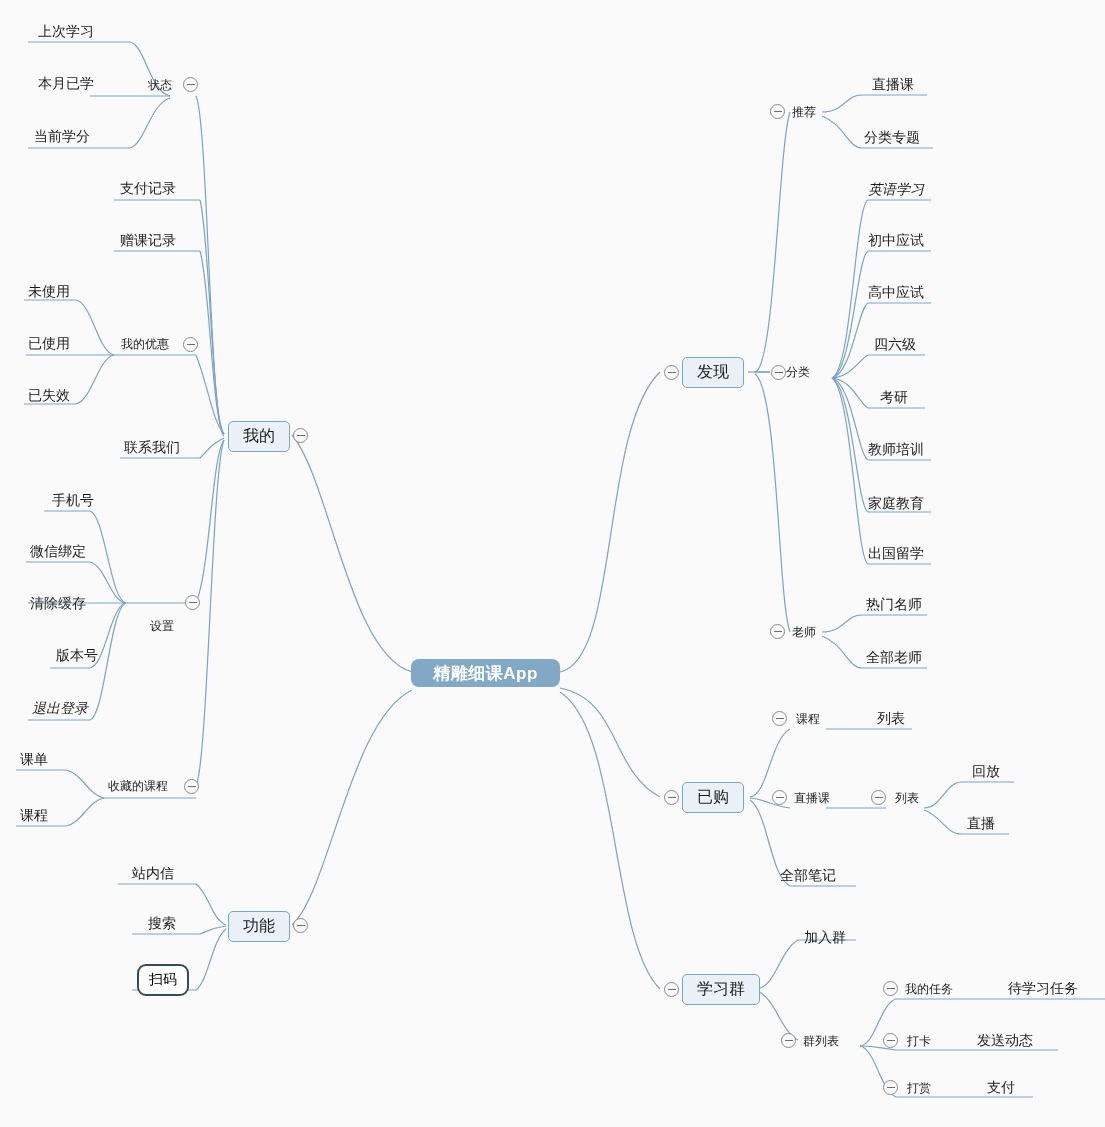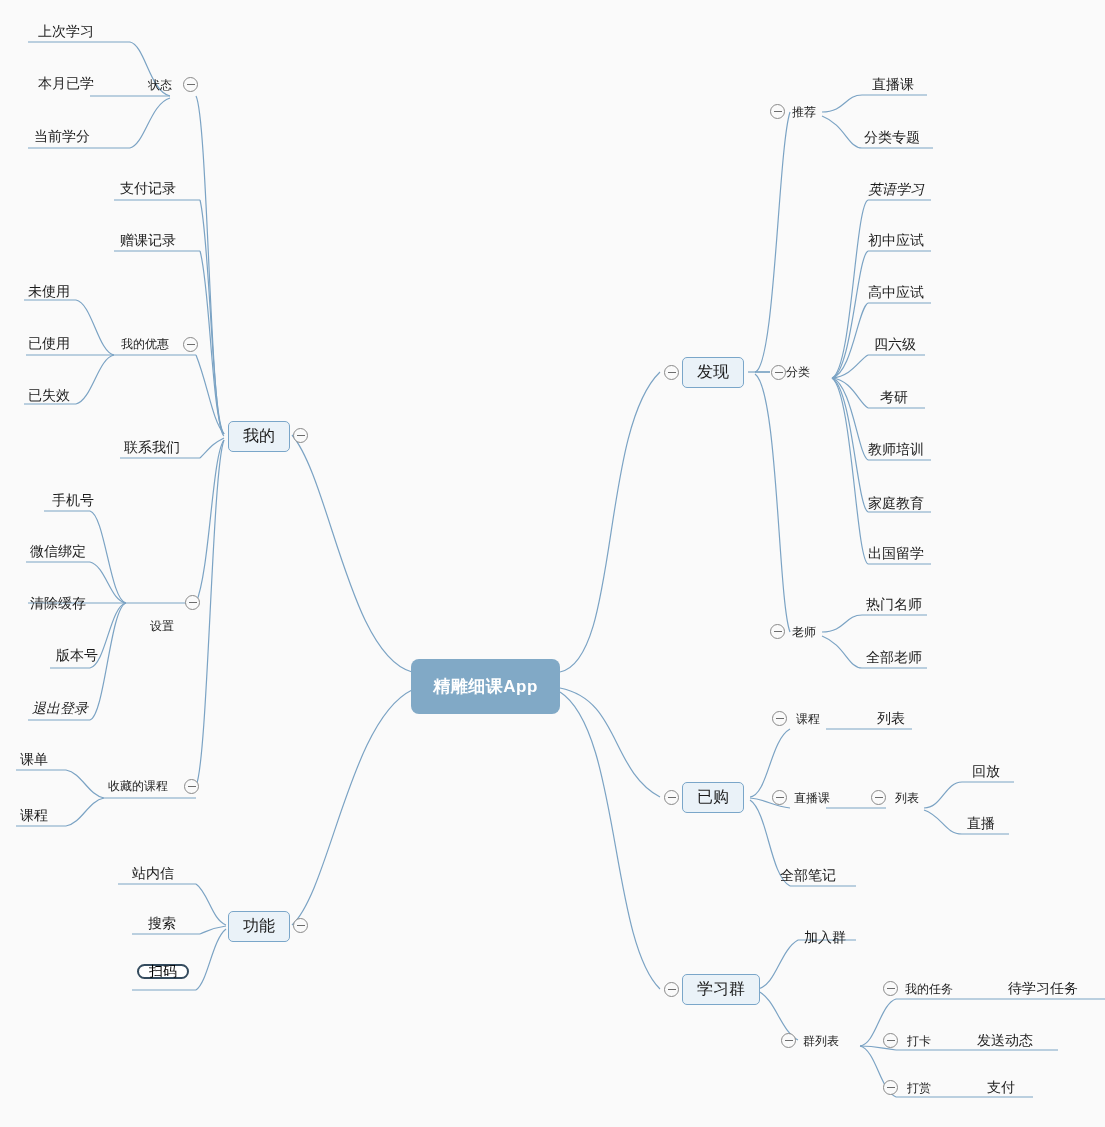--- a/index.html
+++ b/index.html
@@ -56,21 +56,21 @@
     height:22px;
     background:transparent;
     padding:0 2px;
   }
   
   .node.selected{
     border:2px solid #344b5e;
     border-radius:9px;
     background:#ffffff;
     padding:0 10px;
-    height:15px;
+    height:32px;
     font-size:14px;
   }
   
   .toggle{
     position:absolute;
     width:15px;height:15px;
     border:1px solid #8a8a8a;
     border-radius:50%;
     background:#fafafa;
     box-sizing:border-box;
@@ -205,21 +205,21 @@
 
       <path d="M226 925 C 212 920, 208 892, 196 884"></path>
       <path d="M196 884 L 118 884"></path>
       <path d="M226 926 C 212 928, 210 930, 200 934"></path>
       <path d="M200 934 L 132 934"></path>
       <path d="M226 929 C 212 940, 208 982, 196 990"></path>
       <path d="M196 990 L 132 990"></path>
     </g>
   </svg>
 
-  <div class="node root" style="left:411px;top:659px;width:149px;height:55px;">
+  <div class="node root" style="left:411px;top:659px;width:149px;height:28px;">
     <span>精雕细课App</span>
   </div>
 
   <div class="node branch" style="left:682px;top:357px;">
     <span>发现</span>
   </div>
   <div class="toggle" style="left:664px;top:365px;"></div>
 
   <div class="node sub" style="left:790px;top:101px;">
     <span>推荐</span>

